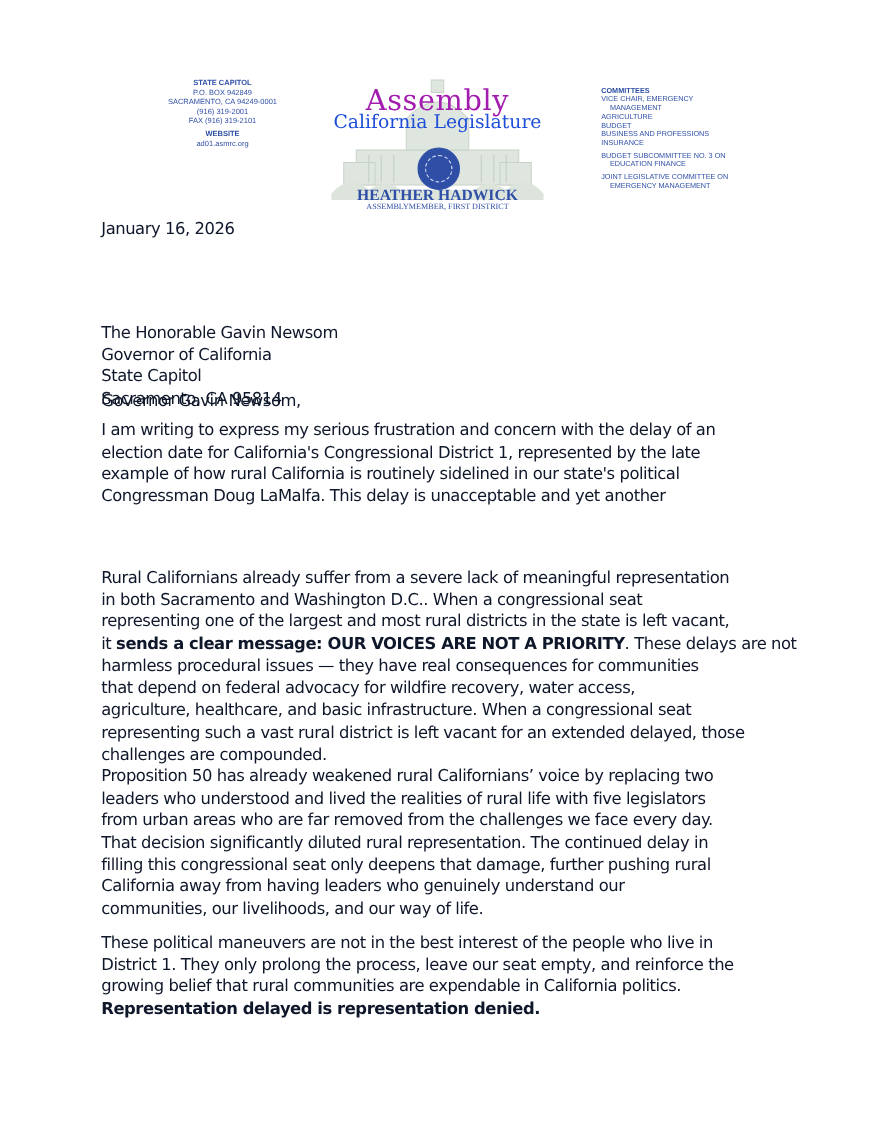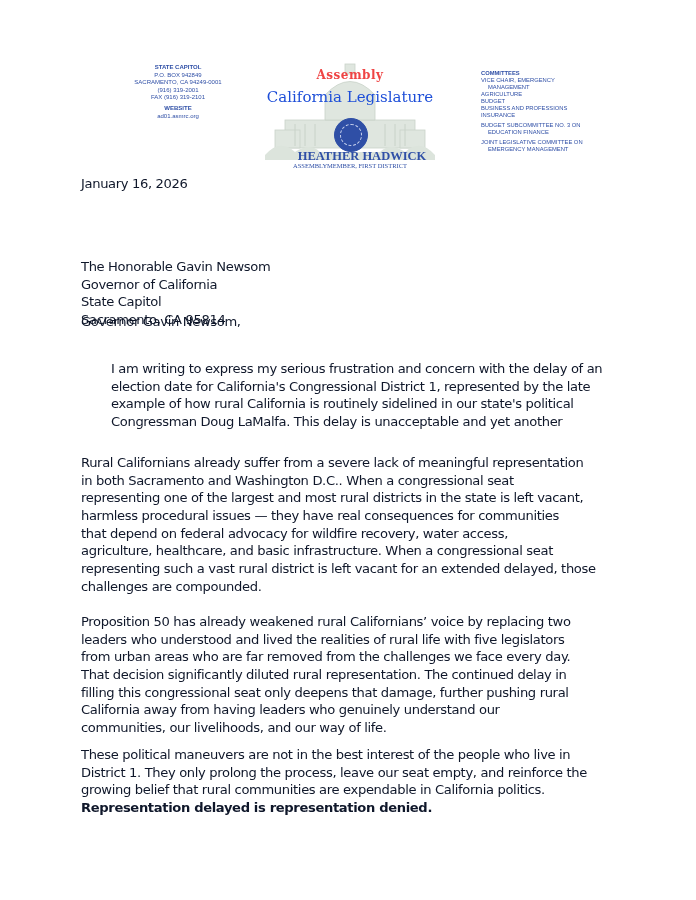--- a/index.html
+++ b/index.html
@@ -2,23 +2,23 @@
 <html><head>
 <meta charset="utf-8">
 <style>
   html, body { margin: 0; padding: 0; background: #ffffff; }
   body { width: 696px; height: 900px; position: relative; overflow: hidden; font-family: "Liberation Sans", sans-serif; color: #111; }
   .lh-left { position: absolute; left: 108px; top: 64px; width: 140px; text-align: center; color: #2f4fa6; font-size: 6px; line-height: 7.6px; }
   .lh-left .hd { font-weight: bold; }
   .lh-left .gap { height: 3px; }
   .lh-center { position: absolute; left: 265px; top: 60px; width: 170px; height: 112px; text-align: center; }
   .capitol { position: absolute; left: 0; top: 0; width: 170px; height: 112px; }
-  .lh-title1 { position: absolute; left: 0; width: 170px; top: 8px; font-family: "DejaVu Serif", serif; font-weight: bold; color: #ef4444; font-size: 12px; letter-spacing: 0.5px; }
+  .lh-title1 { position: absolute; left: 0; width: 170px; top: 8px; font-family: "DejaVu Serif", serif; font-weight: normal; color: #a21caf; font-size: 23px; letter-spacing: 0.5px; }
   .lh-title2 { position: absolute; left: 0; width: 170px; top: 28px; font-family: "DejaVu Serif", serif; font-weight: normal; color: #1d4ed8; font-size: 15px; }
-  .lh-name { position: absolute; left: 12px; width: 170px; top: 89px; font-family: "Liberation Serif", serif; font-weight: bold; color: #2f4fa6; font-size: 12.5px; }
+  .lh-name { position: absolute; left: 0; width: 170px; top: 89px; font-family: "Liberation Serif", serif; font-weight: bold; color: #2f4fa6; font-size: 12.5px; }
   .lh-role { position: absolute; left: 0; width: 170px; top: 102px; font-family: "Liberation Serif", serif; color: #2f4fa6; font-size: 6.5px; }
   .seal { position: absolute; left: 69px; top: 58px; width: 32px; height: 32px; border-radius: 50%; background: #2f4fa6; border: 1px solid #2f4fa6; }
   .seal-inner { position: absolute; left: 5px; top: 5px; width: 22px; height: 22px; border-radius: 50%; border: 1px dashed #c9d3ee; box-sizing: border-box; }
   .lh-right { position: absolute; left: 481px; top: 70px; width: 140px; color: #2f4fa6; font-size: 5.8px; line-height: 7px; }
   .lh-right .hd { font-weight: bold; }
   .lh-right .ind { padding-left: 7px; }
   .lh-right .gap { height: 3px; }
   .body-text { position: absolute; left: 81px; font-family: "DejaVu Sans", sans-serif; font-size: 13.1px; line-height: 17.7px; color: #0f172a; letter-spacing: -0.35px; white-space: nowrap; }
   .body-text .ln { display: block; height: 17.7px; }
   b { font-weight: bold; }
@@ -89,31 +89,32 @@
   <span class="ln">The Honorable Gavin Newsom</span>
   <span class="ln">Governor of California</span>
   <span class="ln">State Capitol</span>
   <span class="ln">Sacramento, CA 95814</span>
 </div>
 
 <div class="body-text" style="top:313px;">
   <span class="ln">Governor Gavin Newsom,</span>
 </div>
 
-<div class="body-text" style="top:360px;margin-left:30px;">
+<div class="body-text" style="top:336px;">
   <span class="ln">I am writing to express my serious frustration and concern with the delay of an</span>
   <span class="ln">election date for California's Congressional District 1,  represented by the late</span>
   <span class="ln">example of how rural California is routinely sidelined in our state's political</span>
   <span class="ln">Congressman Doug LaMalfa. This delay is unacceptable and yet another</span>
 </div>
 
 <div class="body-text" style="top:454px;">
   <span class="ln">Rural Californians already suffer from a severe lack of meaningful representation</span>
   <span class="ln">in both Sacramento and Washington D.C.. When a congressional seat</span>
   <span class="ln">representing one of the largest and most rural districts in the state is left vacant,</span>
+  <span class="ln"><span>it </span><b>sends a clear message: OUR VOICES ARE NOT A PRIORITY</b><span>. These delays are not</span></span>
   <span class="ln">harmless procedural issues — they have real consequences for communities</span>
   <span class="ln">that depend on federal advocacy for wildfire recovery, water access,</span>
   <span class="ln">agriculture, healthcare, and basic infrastructure.  When a congressional seat</span>
   <span class="ln">representing such a vast rural district is left vacant for an extended delayed, those</span>
   <span class="ln">challenges are compounded.</span>
 </div>
 
 <div class="body-text" style="top:613px;">
   <span class="ln">Proposition 50 has already weakened rural Californians’ voice by replacing two</span>
   <span class="ln">leaders who understood and lived the realities of rural life with five legislators</span>

